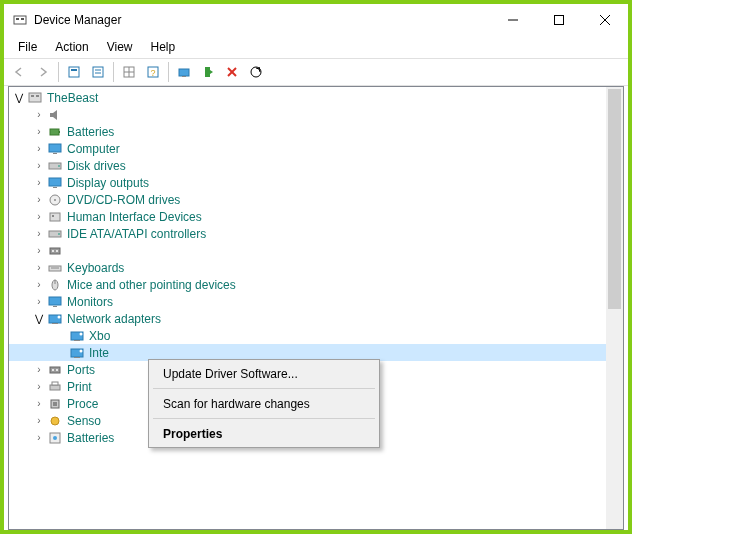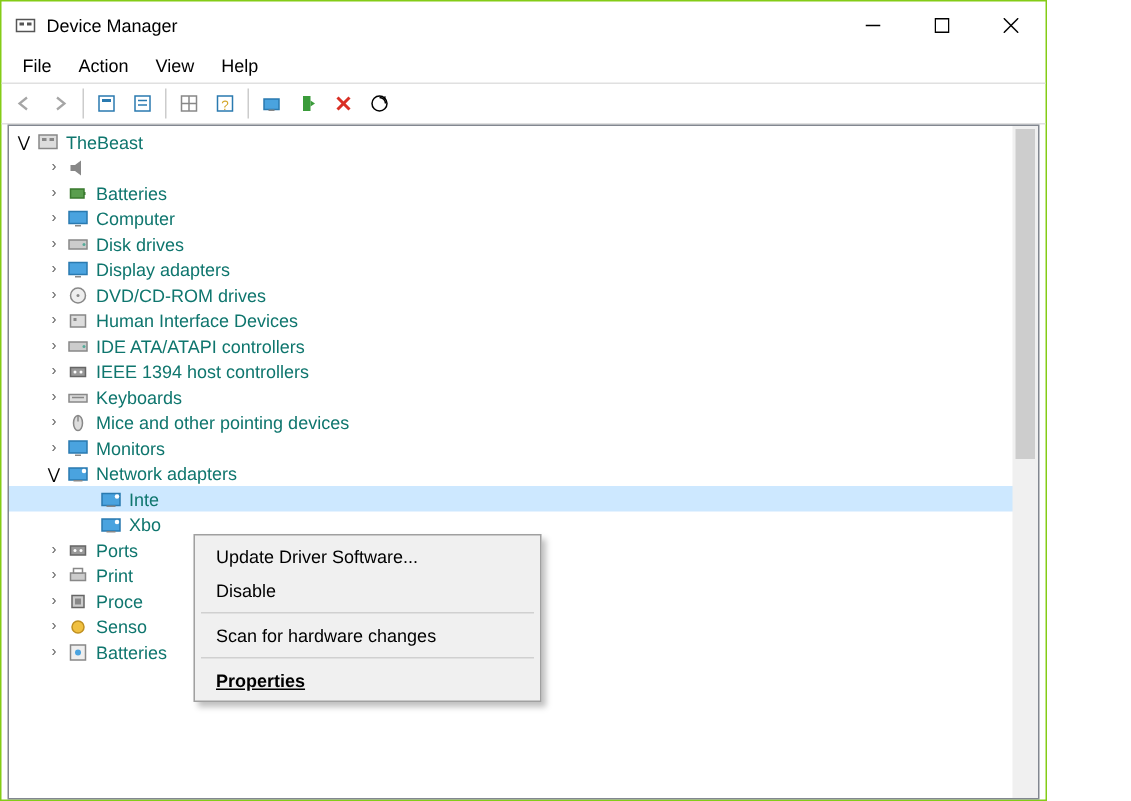--- a/index.html
+++ b/index.html
@@ -1,17 +1,17 @@
 <!DOCTYPE html>
 <html><head>
 <meta charset="utf-8">
 <style>
 * { box-sizing: border-box; margin: 0; padding: 0; font-family: "Segoe UI", Tahoma, sans-serif; }
 body { background: #fff; width: 754px; height: 534px; overflow: hidden; }
-.window { width: 698px; height: 534px; border: 1px solid #84cc16; background: #fff; position: relative; display: flex; flex-direction: column; }
+.window { width: 632px; height: 534px; border: 4px solid #84cc16; background: #fff; position: relative; display: flex; flex-direction: column; }
 .titlebar { height: 32px; display: flex; align-items: center; padding-left: 8px; }
 .titlebar .app-icon { width:16px; height:16px; margin-right:6px; display:inline-flex; align-items:center; justify-content:center; }
 .titlebar .title { font-size:12px; color:#000; }
 .win-controls { margin-left:auto; display:flex; }
 .win-btn { width:46px; height:30px; display:flex; align-items:center; justify-content:center; font-size:13px; color:#000; }
 .menubar { height:22px; display:flex; align-items:center; padding:0 6px; gap:2px; font-size:12px; border-bottom:1px solid transparent; }
 .menubar span { padding:2px 8px; cursor:default; }
 .toolbar { height:28px; border-top:1px solid #e0e0e0; border-bottom:1px solid #e0e0e0; display:flex; align-items:center; padding:0 4px; gap:2px; }
 .tbtn { width:22px; height:22px; display:flex; align-items:center; justify-content:center; border:1px solid transparent; }
 .tbtn.disabled { opacity:0.35; }
@@ -21,24 +21,24 @@
 .scrollbar { position:absolute; right:0; top:0; bottom:0; width:17px; background:#f0f0f0; }
 .scroll-thumb { position:absolute; top:2px; right:2px; width:13px; height:220px; background:#cdcdcd; }
 .row { display:flex; align-items:center; height:17px; padding-right:20px; white-space:nowrap; cursor:default; }
 .row.selected { background:#cde8ff; }
 .row.selected .label { }
 .chev { width:16px; display:flex; align-items:center; justify-content:center; color:#666; font-size:10px; }
 .chev.blank { visibility:hidden; }
 .ricon { width:16px; height:16px; margin-right:4px; display:flex; align-items:center; justify-content:center; }
 .label { font-size:12px; color:#0f766e; }
 .statusbar { height:20px; border-top:1px solid #f0f0f0; display:flex; align-items:center; padding:0 6px; font-size:12px; color:#000; margin:2px 4px 4px 4px; }
-.context-menu { position:absolute; left:128px; top:355px; width:232px; background:#f0f0f0; border:1px solid #a0a0a0; box-shadow:3px 3px 4px rgba(0,0,0,0.25); padding:2px; z-index:10; }
+.context-menu { position:absolute; left:144px; top:355px; width:232px; background:#f0f0f0; border:1px solid #a0a0a0; box-shadow:3px 3px 4px rgba(0,0,0,0.25); padding:2px; z-index:10; }
 .cm-item { height:23px; display:flex; align-items:center; padding:0 12px; font-size:12px; cursor:default; }
 .cm-item:hover, .cm-item.highlight { background:#90c8f6; }
-.cm-item.bold { font-weight:bold;text-decoration:underline; }
+.cm-item.bold { font-weight:bold; }
 .cm-sep { height:1px; background:#d0d0d0; margin:3px 2px; }
 
 svg { display:block; }
 </style>
 </head>
 <body>
 
 <div class="window">
 
   <div class="titlebar">
@@ -197,21 +197,21 @@
           <span class="label">Disk drives</span>
         </div>
         <div class="row" style="padding-left:22px">
           <span class="chev">›</span>
           <span class="ricon">
             <svg width="16" height="16">
               <rect x="2" y="3" width="12" height="8" fill="#4aa3df" stroke="#2a7ab0"></rect>
               <rect x="6" y="12" width="4" height="1" fill="#888"></rect>
             </svg>
           </span>
-          <span class="label">Display adapters</span>
+          <span class="label">Display outputs</span>
         </div>
         <div class="row" style="padding-left:22px">
           <span class="chev">›</span>
           <span class="ricon">
             <svg width="16" height="16">
               <circle cx="8" cy="8" r="5" fill="#eee" stroke="#888"></circle>
               <circle cx="8" cy="8" r="1" fill="#888"></circle>
             </svg>
           </span>
           <span class="label">DVD/CD-ROM drives</span>
@@ -238,21 +238,20 @@
         </div>
         <div class="row" style="padding-left:22px">
           <span class="chev">›</span>
           <span class="ricon">
             <svg width="16" height="16">
               <rect x="3" y="5" width="10" height="6" fill="#999" stroke="#666"></rect>
               <circle cx="6" cy="8" r="1" fill="#fff"></circle>
               <circle cx="10" cy="8" r="1" fill="#fff"></circle>
             </svg>
           </span>
-          <span class="label">IEEE 1394 host controllers</span>
         </div>
         <div class="row" style="padding-left:22px">
           <span class="chev">›</span>
           <span class="ricon">
             <svg width="16" height="16">
               <rect x="2" y="6" width="12" height="5" fill="#ddd" stroke="#888"></rect>
               <line x1="4" y1="8" x2="12" y2="8" stroke="#888"></line>
             </svg>
           </span>
           <span class="label">Keyboards</span>
@@ -281,41 +280,41 @@
           <span class="chev" style="color:#000">⋁</span>
           <span class="ricon">
             <svg width="16" height="16">
               <rect x="2" y="4" width="12" height="8" fill="#4aa3df" stroke="#2a7ab0"></rect>
               <rect x="5" y="12" width="6" height="1" fill="#888"></rect>
               <circle cx="12" cy="6" r="1.5" fill="#fff"></circle>
             </svg>
           </span>
           <span class="label">Network adapters</span>
         </div>
-        <div class="row selected" style="padding-left:44px">
+        <div class="row" style="padding-left:44px">
           <span class="chev blank"></span>
           <span class="ricon">
             <svg width="16" height="16">
               <rect x="2" y="4" width="12" height="8" fill="#4aa3df" stroke="#2a7ab0"></rect>
               <rect x="5" y="12" width="6" height="1" fill="#888"></rect>
               <circle cx="12" cy="6" r="1.5" fill="#fff"></circle>
             </svg>
           </span>
-          <span class="label">Inte</span>
-        </div>
-        <div class="row" style="padding-left:44px">
+          <span class="label">Xbo</span>
+        </div>
+        <div class="row selected" style="padding-left:44px">
           <span class="chev blank"></span>
           <span class="ricon">
             <svg width="16" height="16">
               <rect x="2" y="4" width="12" height="8" fill="#4aa3df" stroke="#2a7ab0"></rect>
               <rect x="5" y="12" width="6" height="1" fill="#888"></rect>
               <circle cx="12" cy="6" r="1.5" fill="#fff"></circle>
             </svg>
           </span>
-          <span class="label">Xbo</span>
+          <span class="label">Inte</span>
         </div>
         <div class="row" style="padding-left:22px">
           <span class="chev">›</span>
           <span class="ricon">
             <svg width="16" height="16">
               <rect x="3" y="5" width="10" height="6" fill="#999" stroke="#666"></rect>
               <circle cx="6" cy="8" r="1" fill="#fff"></circle>
               <circle cx="10" cy="8" r="1" fill="#fff"></circle>
             </svg>
           </span>
@@ -362,20 +361,19 @@
         </div>
       </div>
     <div class="scrollbar">
       <div class="scroll-thumb"></div>
     </div>
   </div>
 
 
   <div class="context-menu">
     <div class="cm-item">Update Driver Software...</div>
-    <div class="cm-item">Disable</div>
     <div class="cm-sep"></div>
     <div class="cm-item">Scan for hardware changes</div>
     <div class="cm-sep"></div>
     <div class="cm-item bold">Properties</div>
   </div>
 
 </div>
 
 </body></html>

